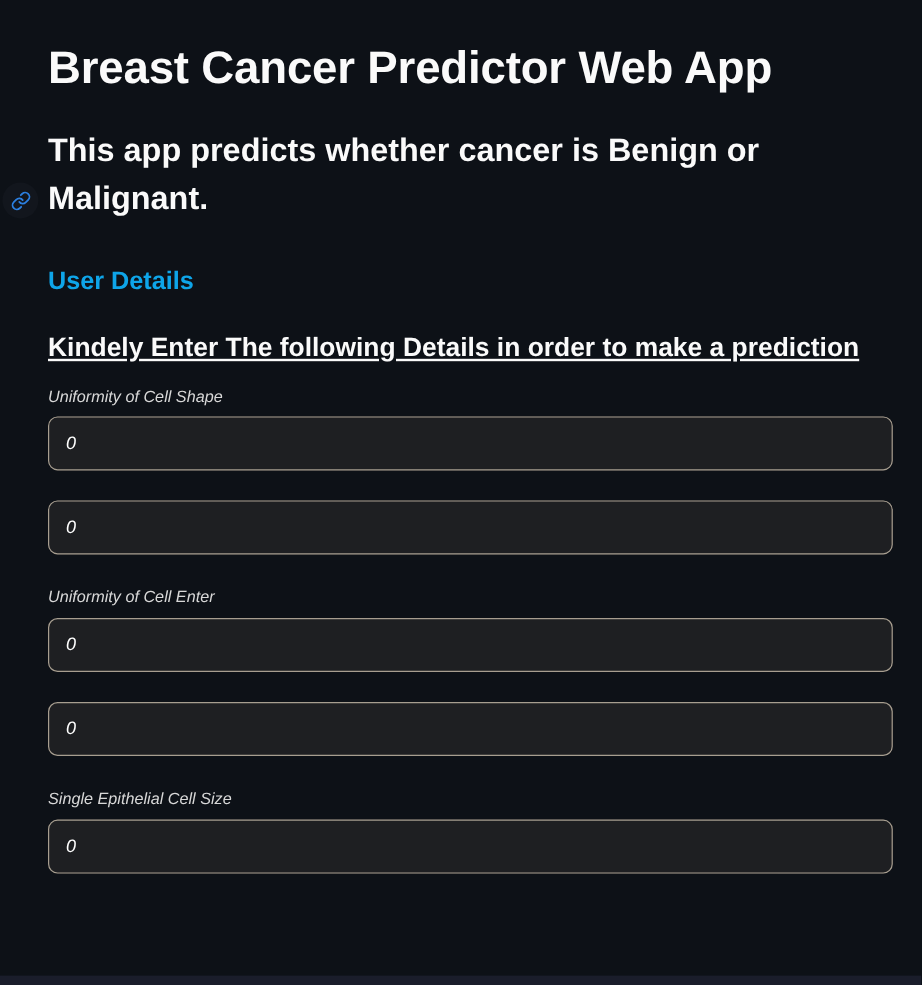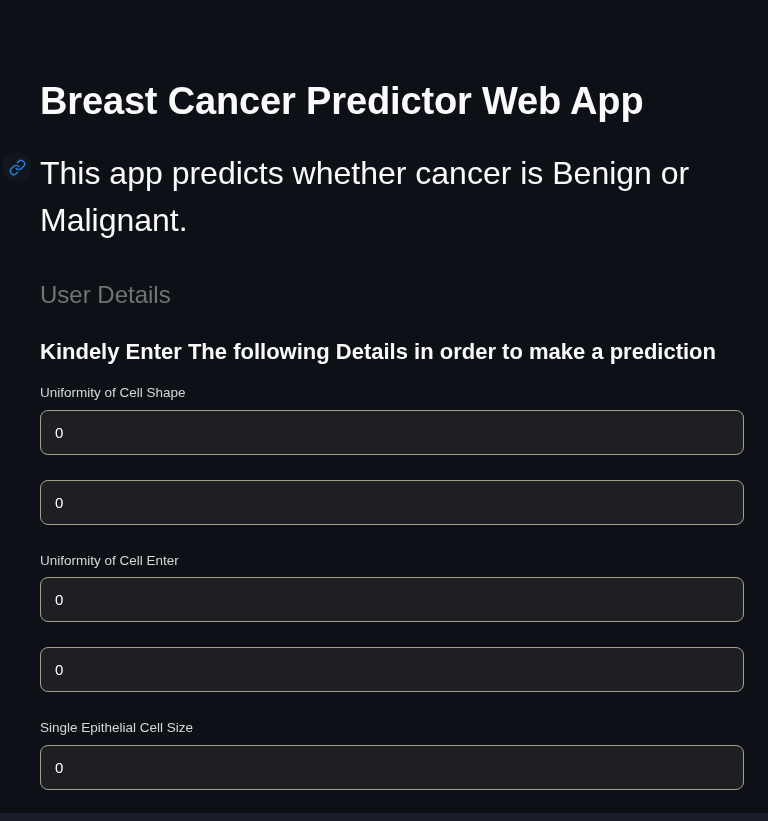--- a/index.html
+++ b/index.html
@@ -24,56 +24,56 @@
     overflow: hidden;
     background: #0d1117;
   }
 
   .block-container {
     position: absolute;
     top: 0;
     left: 0;
     width: 768px;
     padding: 26px 24px 0 40px;
-    margin-top: 44px;
   }
 
   .page-title {
     font-size: 38px;
     line-height: 1.22;
     font-weight: 700;
     letter-spacing: -0.004em;
     color: #fafafa;
     padding: 8px 0 14px 0;
   }
 
   .subtitle {
-    font-size: 32px;
+    font-size: 27px;
     line-height: 1.45;
-    font-weight: 400;
+    font-weight: 700;
     color: #fafafa;
     padding: 12px 0 10px 0;
     max-width: 700px;
   }
 
   .section-title {
-    font-size: 24px;
+    font-size: 21px;
     line-height: 1.3;
-    font-weight: 400;
-    color: #737373;
+    font-weight: 700;
+    color: #0ea5e9;
     padding: 26px 0 8px 0;
   }
 
   .section-sub {
     font-size: 22px;
     line-height: 1.45;
     font-weight: 700;
     color: #fafafa;
     padding: 18px 0 12px 0;
     max-width: 680px;
+    text-decoration: underline;
   }
 
   
   .anchor-link {
     position: absolute;
     left: 2px;
     top: 152px;
     width: 30px;
     height: 30px;
     border-radius: 50%;
@@ -81,20 +81,21 @@
     display: flex;
     align-items: center;
     justify-content: center;
     cursor: pointer;
   }
   .anchor-link svg { display: block; }
 
   
   .field-block {
     padding-top: 2px;
+    font-style: italic;
   }
 
   .field-label {
     font-size: 13.5px;
     line-height: 1.6;
     color: #d8d8d8;
     font-weight: 400;
     margin-bottom: 6px;
     white-space: nowrap;
   }

